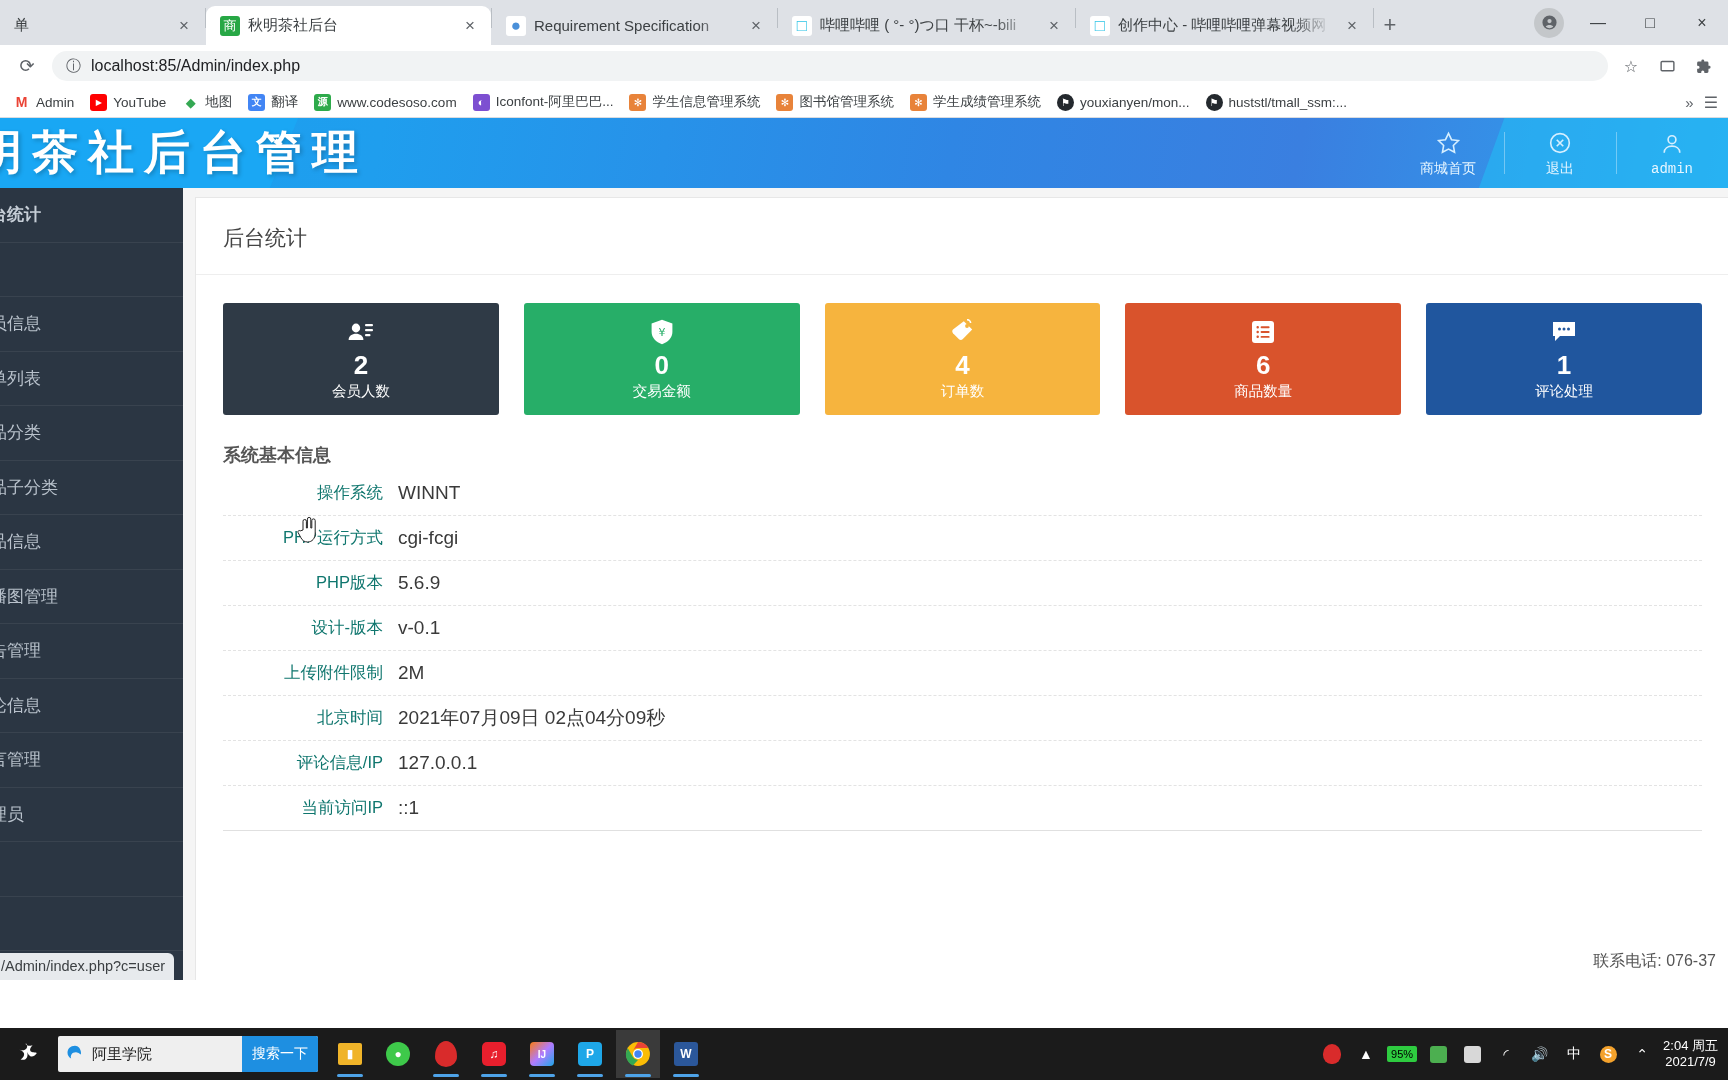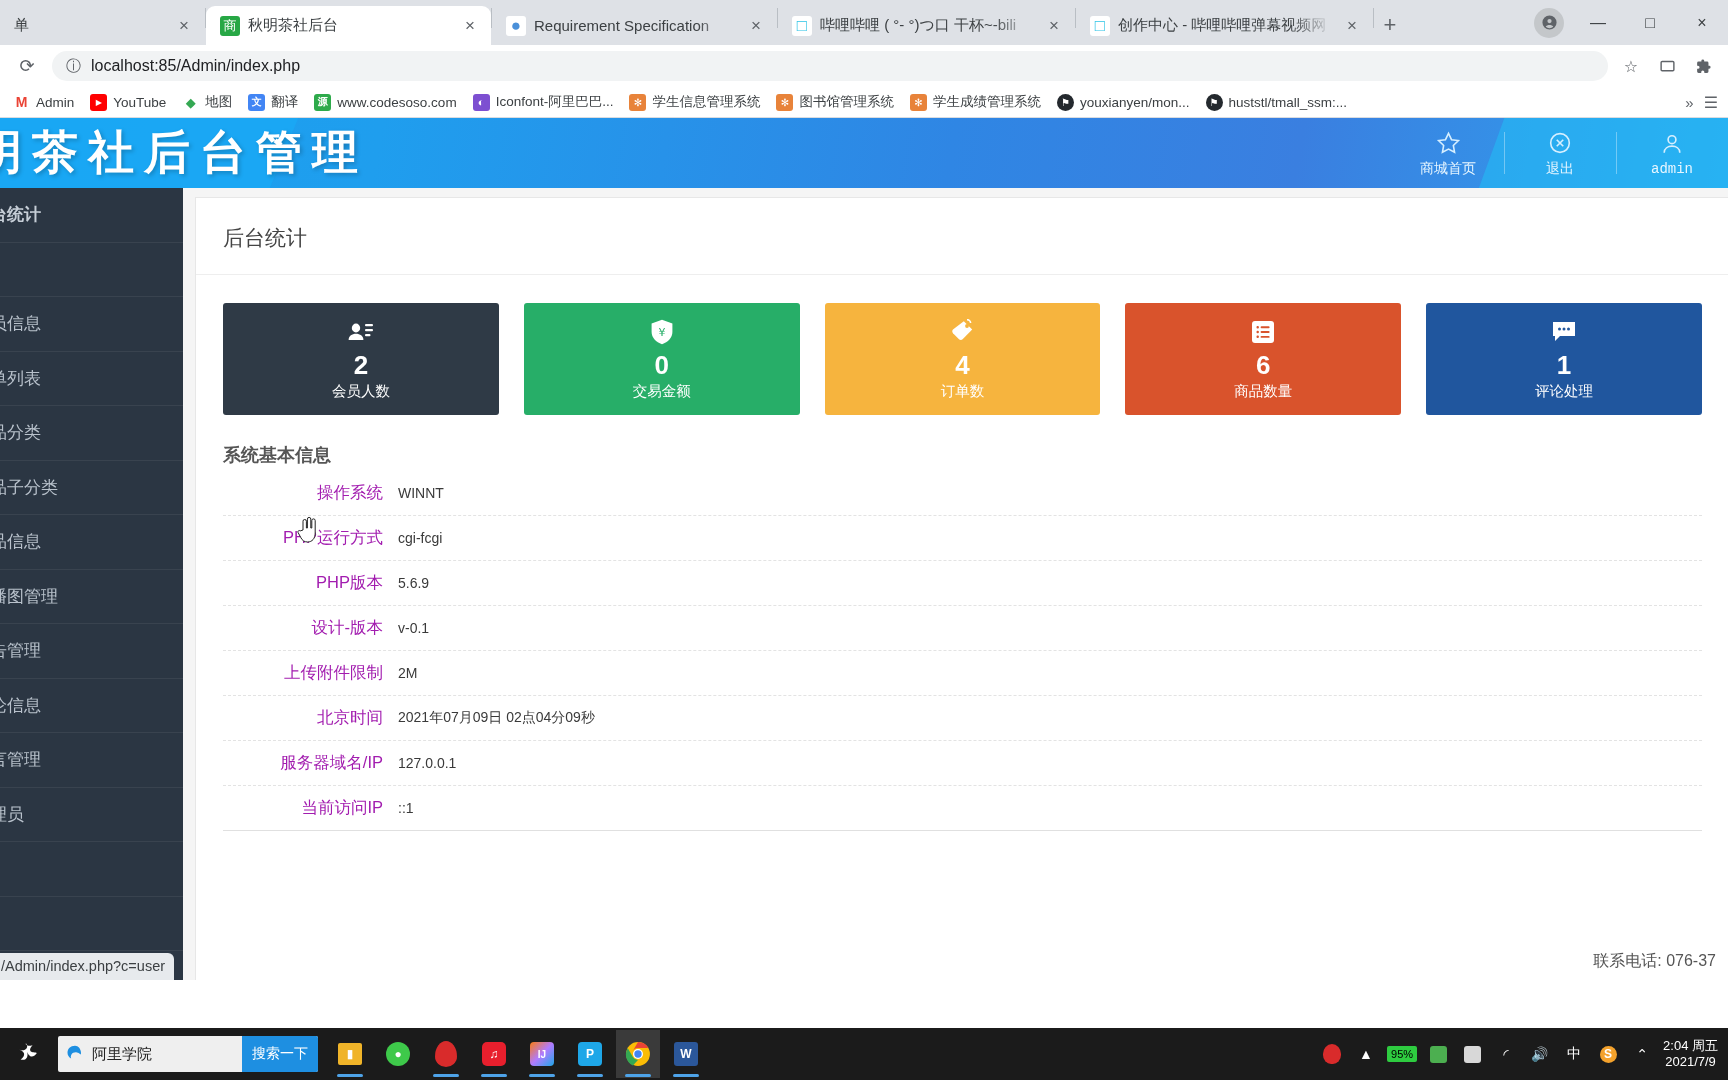--- a/index.html
+++ b/index.html
@@ -121,22 +121,22 @@
   .card { flex: 1 1 0; height: 112px; border-radius: 3px; color: #fff;
     display: flex; flex-direction: column; align-items: center; justify-content: center; gap: 2px; }
   .card .cicon { height: 30px; display:flex; align-items:center; justify-content:center; margin-bottom: 2px; }
   .card .cnum { font-size: 26px; font-weight: bold; line-height: 1.1; }
   .card .clbl { font-size: 14.5px; }
 
   .sect { padding: 0 27px; }
   .sect h3 { font-size: 18px; color: #555; font-weight: bold; margin: 28px 0 4px 0; }
   .info-row { display: flex; align-items: center; height: 45px; border-bottom: 1px dashed #e3e3e3; }
   .info-row:last-child { border-bottom: 1px solid #e0e0e0; }
-  .info-k { width: 175px; text-align: right; color: #a21caf; font-size: 16.5px; padding-right: 15px; }
-  .info-v { color: #3a3a3a; font-size: 14px; }
+  .info-k { width: 175px; text-align: right; color: #0f766e; font-size: 16.5px; padding-right: 15px; }
+  .info-v { color: #3a3a3a; font-size: 19px; }
 
   .footer-note { position: absolute; right: 0; bottom: 0; padding: 8px 12px; font-size: 16px; color: #555;
     white-space: nowrap; }
 
   .status-bubble {
     position: absolute; left: 0; bottom: 0; background: #e7eaed; color: #3c4043;
     font-size: 14.5px; padding: 5px 9px 6px 1px; border-radius: 0 6px 0 0; white-space: nowrap;
   }
 
   .cursor-hand { position: absolute; left: 296px; top: 398px; width: 24px; height: 28px; pointer-events: none; }
@@ -454,21 +454,21 @@
             </div>
           <div class="info-row">
               <div class="info-k">上传附件限制</div>
               <div class="info-v">2M</div>
             </div>
           <div class="info-row">
               <div class="info-k">北京时间</div>
               <div class="info-v">2021年07月09日 02点04分09秒</div>
             </div>
           <div class="info-row">
-              <div class="info-k">服务器域名/IP</div>
+              <div class="info-k">评论信息/IP</div>
               <div class="info-v">127.0.0.1</div>
             </div>
           <div class="info-row">
               <div class="info-k">当前访问IP</div>
               <div class="info-v">::1</div>
             </div>
         </div>
 
       </div>
     </div>

